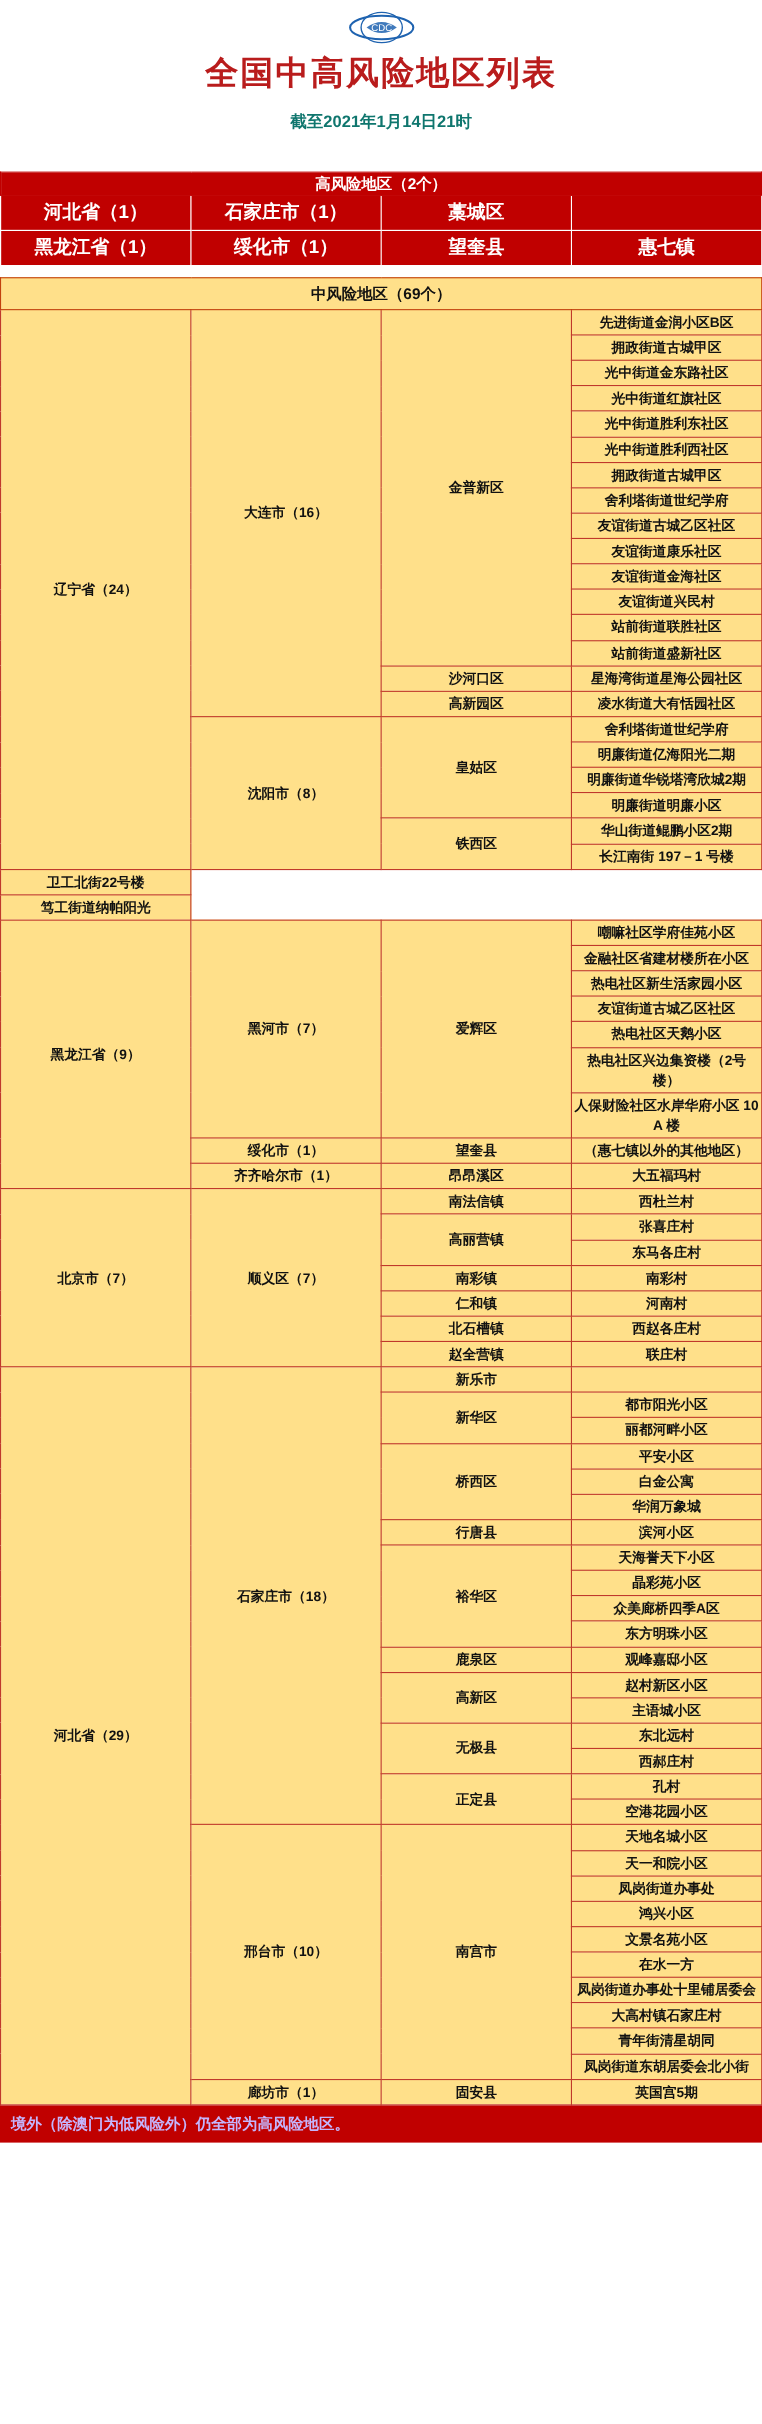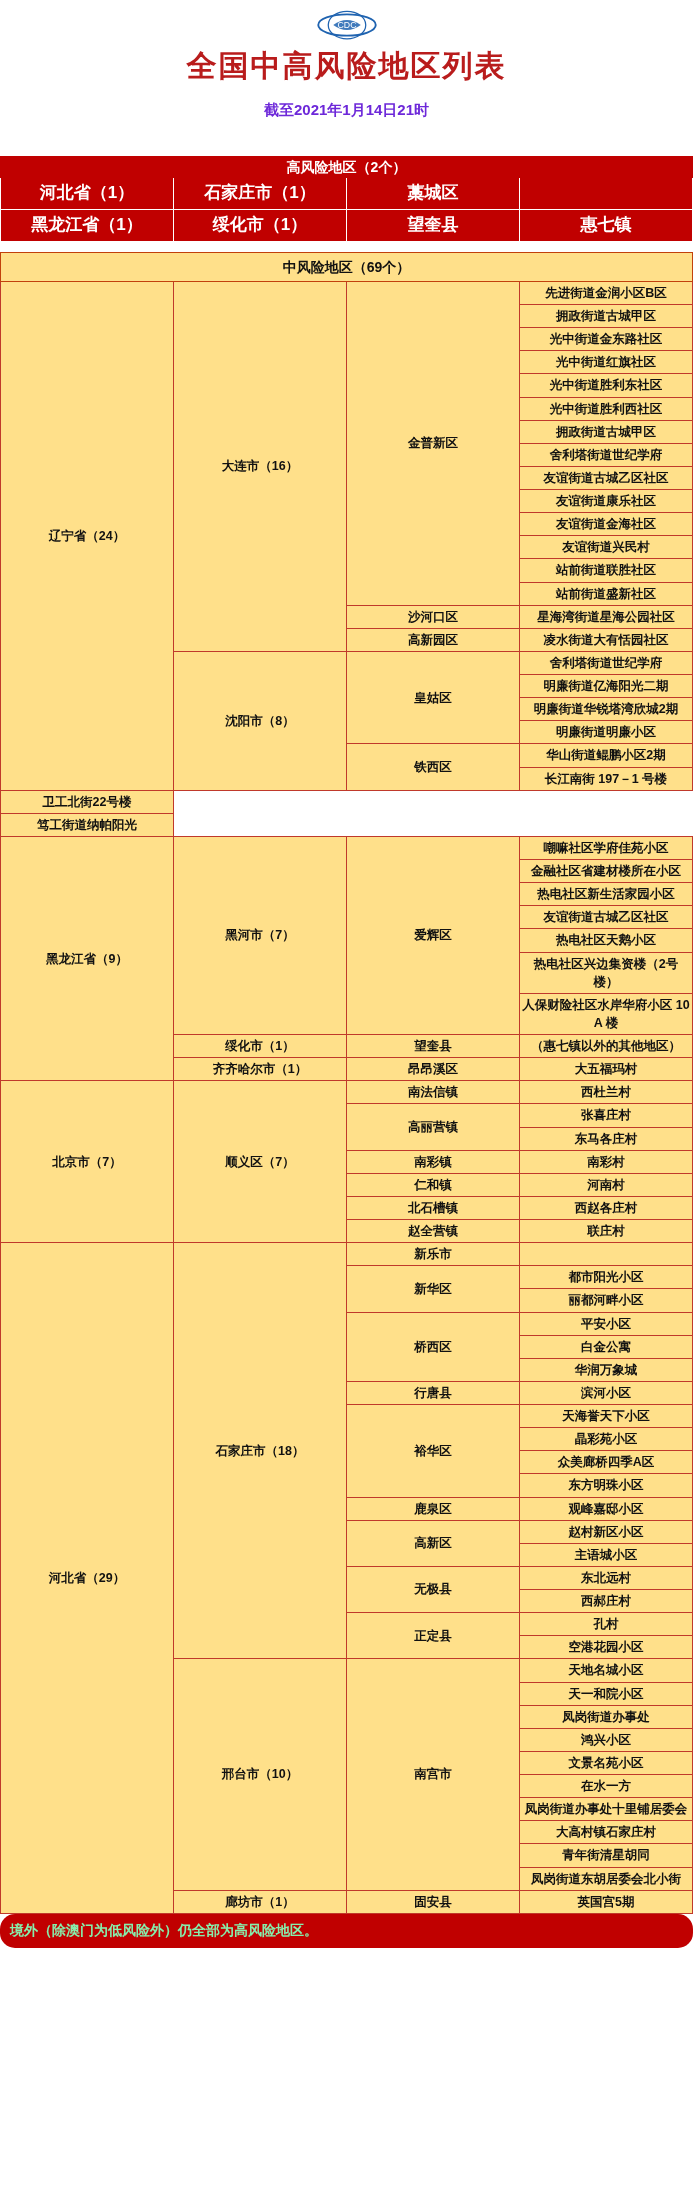--- a/index.html
+++ b/index.html
@@ -24,21 +24,21 @@
   .title{
     font-size:30px;
     font-weight:bold;
     letter-spacing:2px;
     color:#b91c1c;
     margin:6px 0 14px 0;
   }
   .subtitle{
     font-size:15px;
     font-weight:bold;
-    color:#6d28d9;
+    color:#0f766e;
     margin-bottom:12px;
   }
   table{
     border-collapse:collapse;
     width:693px;
     table-layout:fixed;
   }
   td{
     border:1px solid #c0392b;
     text-align:center;
@@ -75,26 +75,25 @@
   .mid td{
     background:#ffe08a;
     color:#111;
   }
   .mid td.prov{font-weight:bold;}
   .mid td.city{font-weight:bold;}
   .mid td.dist{font-weight:bold;}
   .mid td.place{font-weight:bold;}
   .footer{
     background:#c00000;
-    color:#86efac;
+    color:#c4b5fd;
     font-weight:bold;
     font-size:14px;
     padding:8px 10px;
     text-align:left;
-    border-radius:15px;
   }
   .spacer{height:10px;background:#ffffff;}
   .empty{background:#ffe08a;}
 </style>
 </head>
 <body>
 
 <div class="page">
 
   <div class="header">

